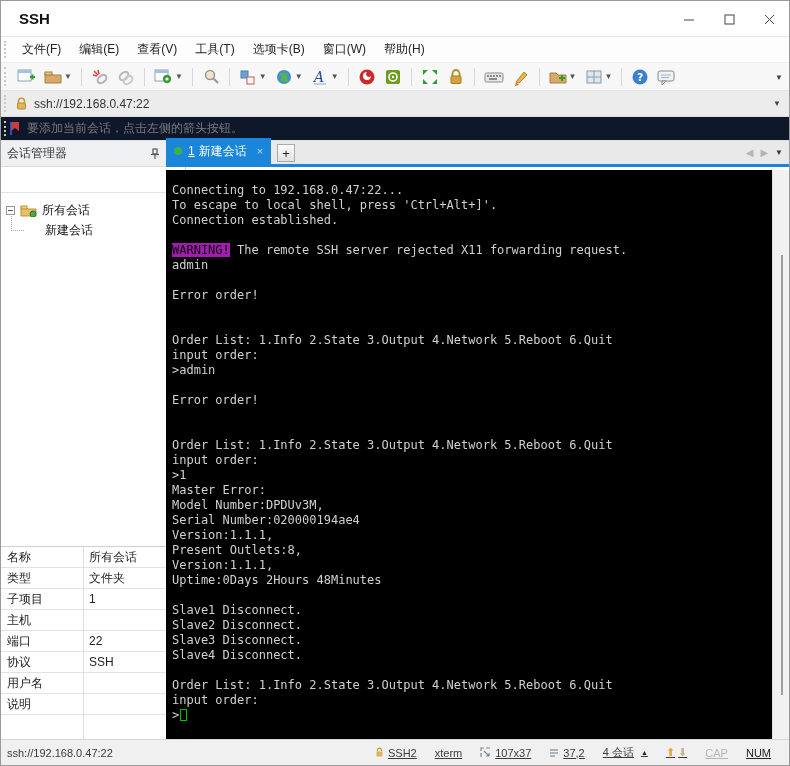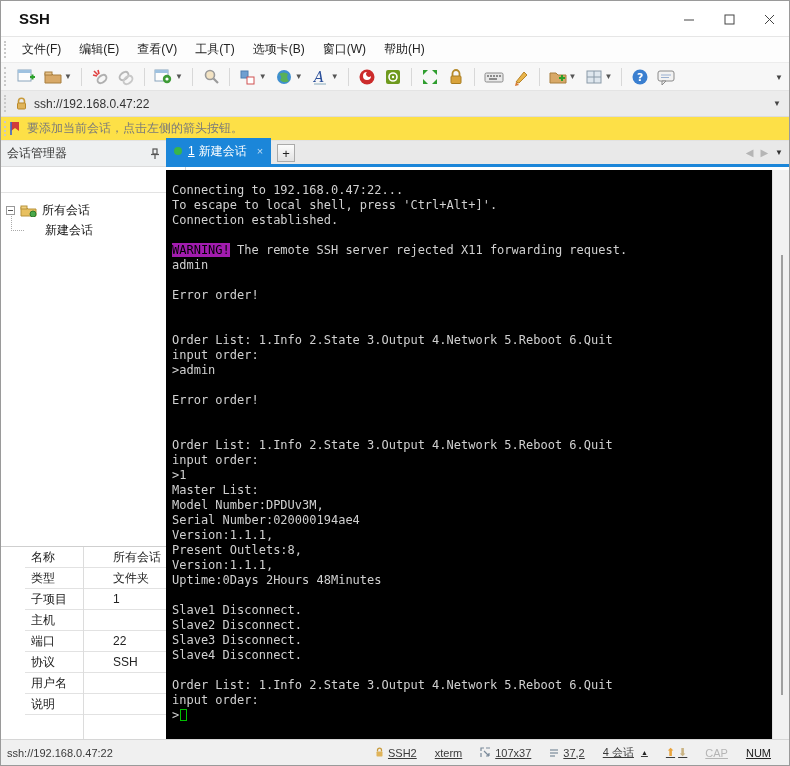--- a/index.html
+++ b/index.html
@@ -31,42 +31,42 @@
   .tb-sep { width:1px; height:18px; background:#d8d8d8; margin:0 5px; }
   .caret { font-size:8px; color:#555; margin-left:2px; }
   .tb-overflow { position:absolute; right:6px; top:10px; font-size:8px; color:#444; }
 
   
   .addressbar { top:90px; height:26px; background:#ececec; border-bottom:1px solid #dcdcdc; display:flex; align-items:center; padding-left:14px; }
   .addressbar .url { color:#333; margin-left:6px; }
   .addr-caret { position:absolute; right:8px; font-size:8px; color:#444; }
 
   
-  .noticebar { top:116px; height:24px; background:#fde047; border-bottom:1px solid #e2e2e2; display:flex; align-items:center; padding-left:8px; }
+  .noticebar { top:116px; height:24px; background:#0f172a; border-bottom:1px solid #e2e2e2; display:flex; align-items:center; padding-left:8px; }
   .noticebar .txt { color:#7a7a7a; margin-left:6px; }
 
   
   .left-panel { position:absolute; top:140px; left:0; width:185px; height:600px; background:#fff; border-right:1px solid #d4d4d4; }
   .panel-header { height:26px; background:#eef0f1; border-bottom:1px solid #dcdcdc; display:flex; align-items:center; padding:0 6px; }
   .panel-header .ph-title { flex:1; color:#333; }
   .ph-ico { width:16px; height:16px; display:flex; align-items:center; justify-content:center; color:#555; font-size:11px; }
   .search-row { height:26px; background:#fff; border-bottom:1px solid #e3e3e3; position:relative; }
   .search-input { position:absolute; inset:2px 22px 2px 4px; border:none; outline:none; font-size:12px; background:transparent; }
   .search-ico { position:absolute; right:5px; top:6px; }
   .tree { height:353px; background:#fff; padding-top:7px; }
   .tree-root { display:flex; align-items:center; padding-left:5px; height:20px; }
   .expander { width:9px; height:9px; border:1px solid #999; background:#fff; position:relative; margin-right:5px; }
   .expander::after { content:""; position:absolute; left:1px; right:1px; top:3px; height:1px; background:#555; }
   .tree-label { margin-left:5px; color:#111; }
   .tree-child { display:flex; align-items:center; height:20px; padding-left:30px; position:relative; }
   .tree-child::before { content:""; position:absolute; left:10px; top:-4px; height:14px; width:12px; border-left:1px dotted #aaa; border-bottom:1px dotted #aaa; }
   .tree-child .tree-label { margin-left:14px; }
 
   
-  .props { position:absolute; left:0; right:0; top:405px; bottom:0; background:#fff; border-top:1px solid #cfcfcf;padding-left:24px; }
+  .props { position:absolute; left:0; right:0; top:405px; bottom:0; background:#fff; border-top:1px solid #cfcfcf; }
   .props::before { content:""; position:absolute; left:82px; top:0; bottom:0; width:1px; background:#dcdcdc; }
   .prop-row { display:flex; height:21px; border-bottom:1px solid #e2e2e2; align-items:center; }
   .prop-label { width:82px; padding-left:6px; color:#222; }
   .prop-value { flex:1; padding-left:6px; color:#222; }
 
   
   .tabbar { position:absolute; top:140px; left:165px; right:0; height:26px; background:#e9e9e9; border-bottom:3px solid #1b86d9; display:flex; align-items:flex-end; }
   .tab-active { height:26px; background:#1b86d9; color:#fff; display:flex; align-items:center; padding:0 8px 0 8px; }
   .tab-dot { width:8px; height:8px; border-radius:50%; background:#39b54a; margin-right:6px; }
   .tab-num { text-decoration:underline; margin-right:4px; }
@@ -416,21 +416,21 @@
         <div class="tline">Order List: 1.Info 2.State 3.Output 4.Network 5.Reboot 6.Quit</div>
         <div class="tline">input order:</div>
         <div class="tline">&gt;admin</div>
         <div class="tline">&nbsp;</div>
         <div class="tline">Error order!</div>
         <div class="tline">&nbsp;</div>
         <div class="tline">&nbsp;</div>
         <div class="tline">Order List: 1.Info 2.State 3.Output 4.Network 5.Reboot 6.Quit</div>
         <div class="tline">input order:</div>
         <div class="tline">&gt;1</div>
-        <div class="tline">Master List:</div>
+        <div class="tline">Master Error:</div>
         <div class="tline">Model Number:DPDUv3M,</div>
         <div class="tline">Serial Number:020000194ae4</div>
         <div class="tline">Version:1.1.1,</div>
         <div class="tline">Present Outlets:8,</div>
         <div class="tline">Version:1.1.1,</div>
         <div class="tline">Uptime:0Days 2Hours 48Minutes</div>
         <div class="tline">&nbsp;</div>
         <div class="tline">Slave1 Disconnect.</div>
         <div class="tline">Slave2 Disconnect.</div>
         <div class="tline">Slave3 Disconnect.</div>

